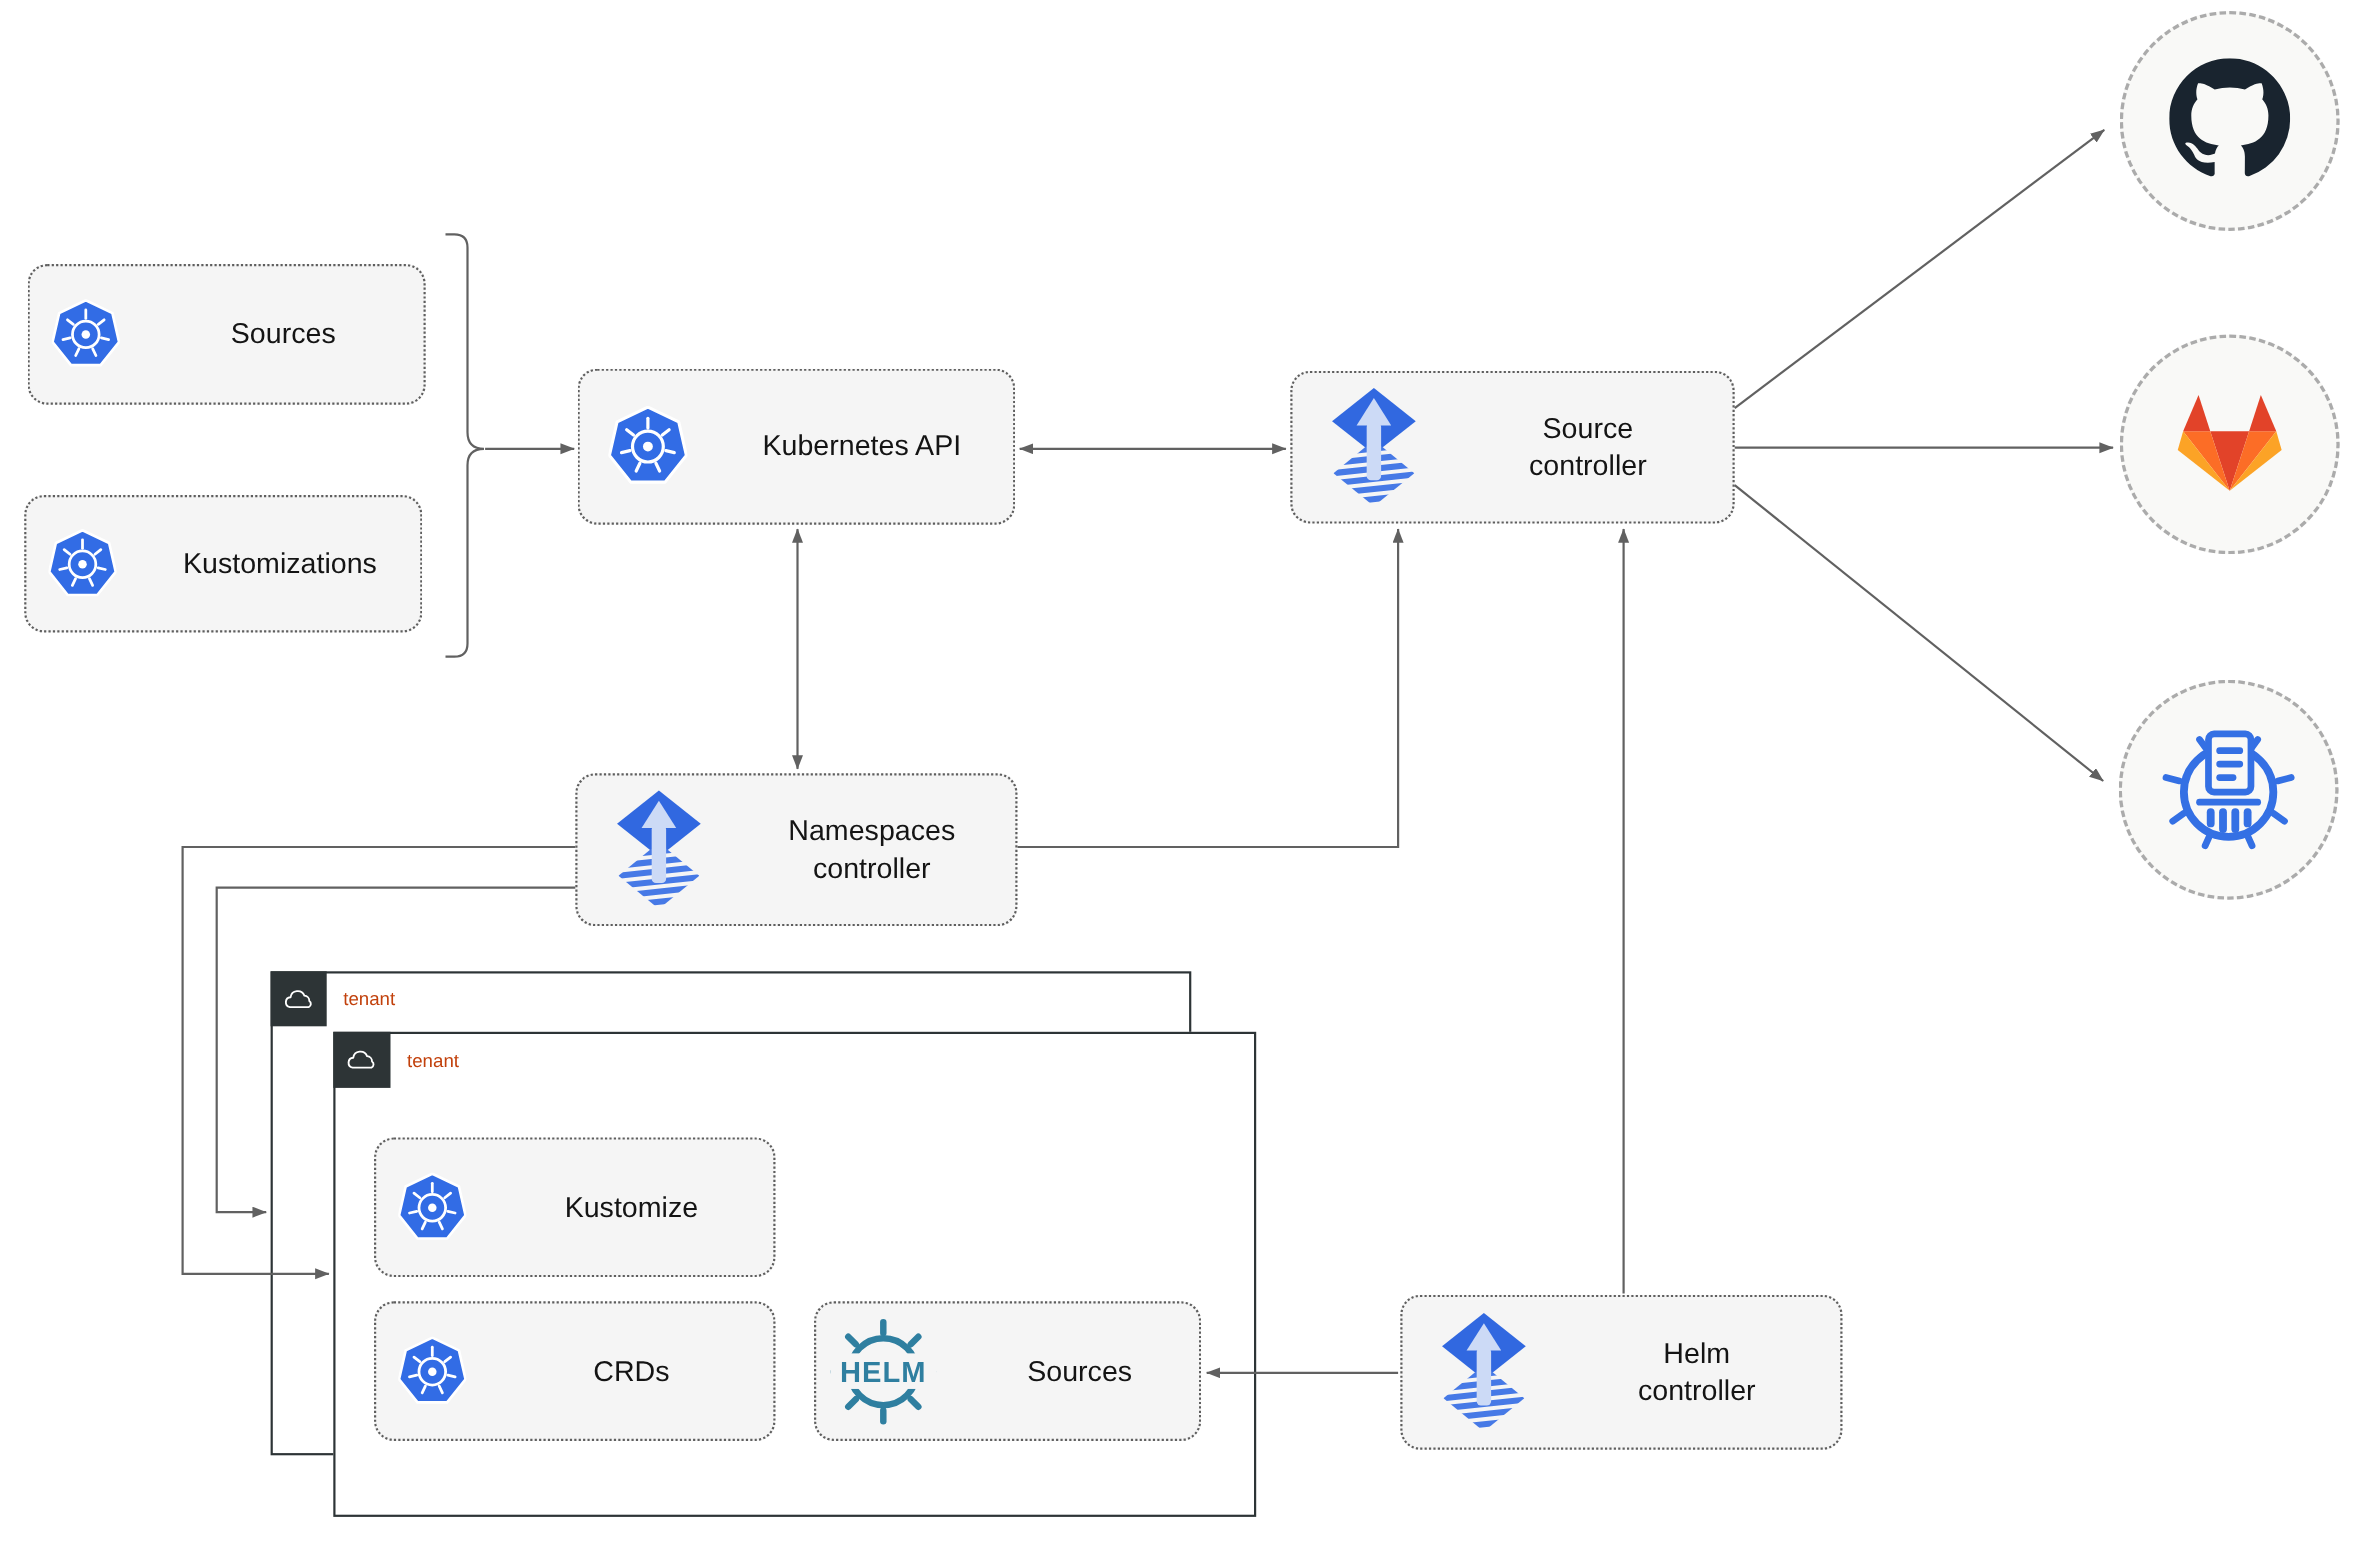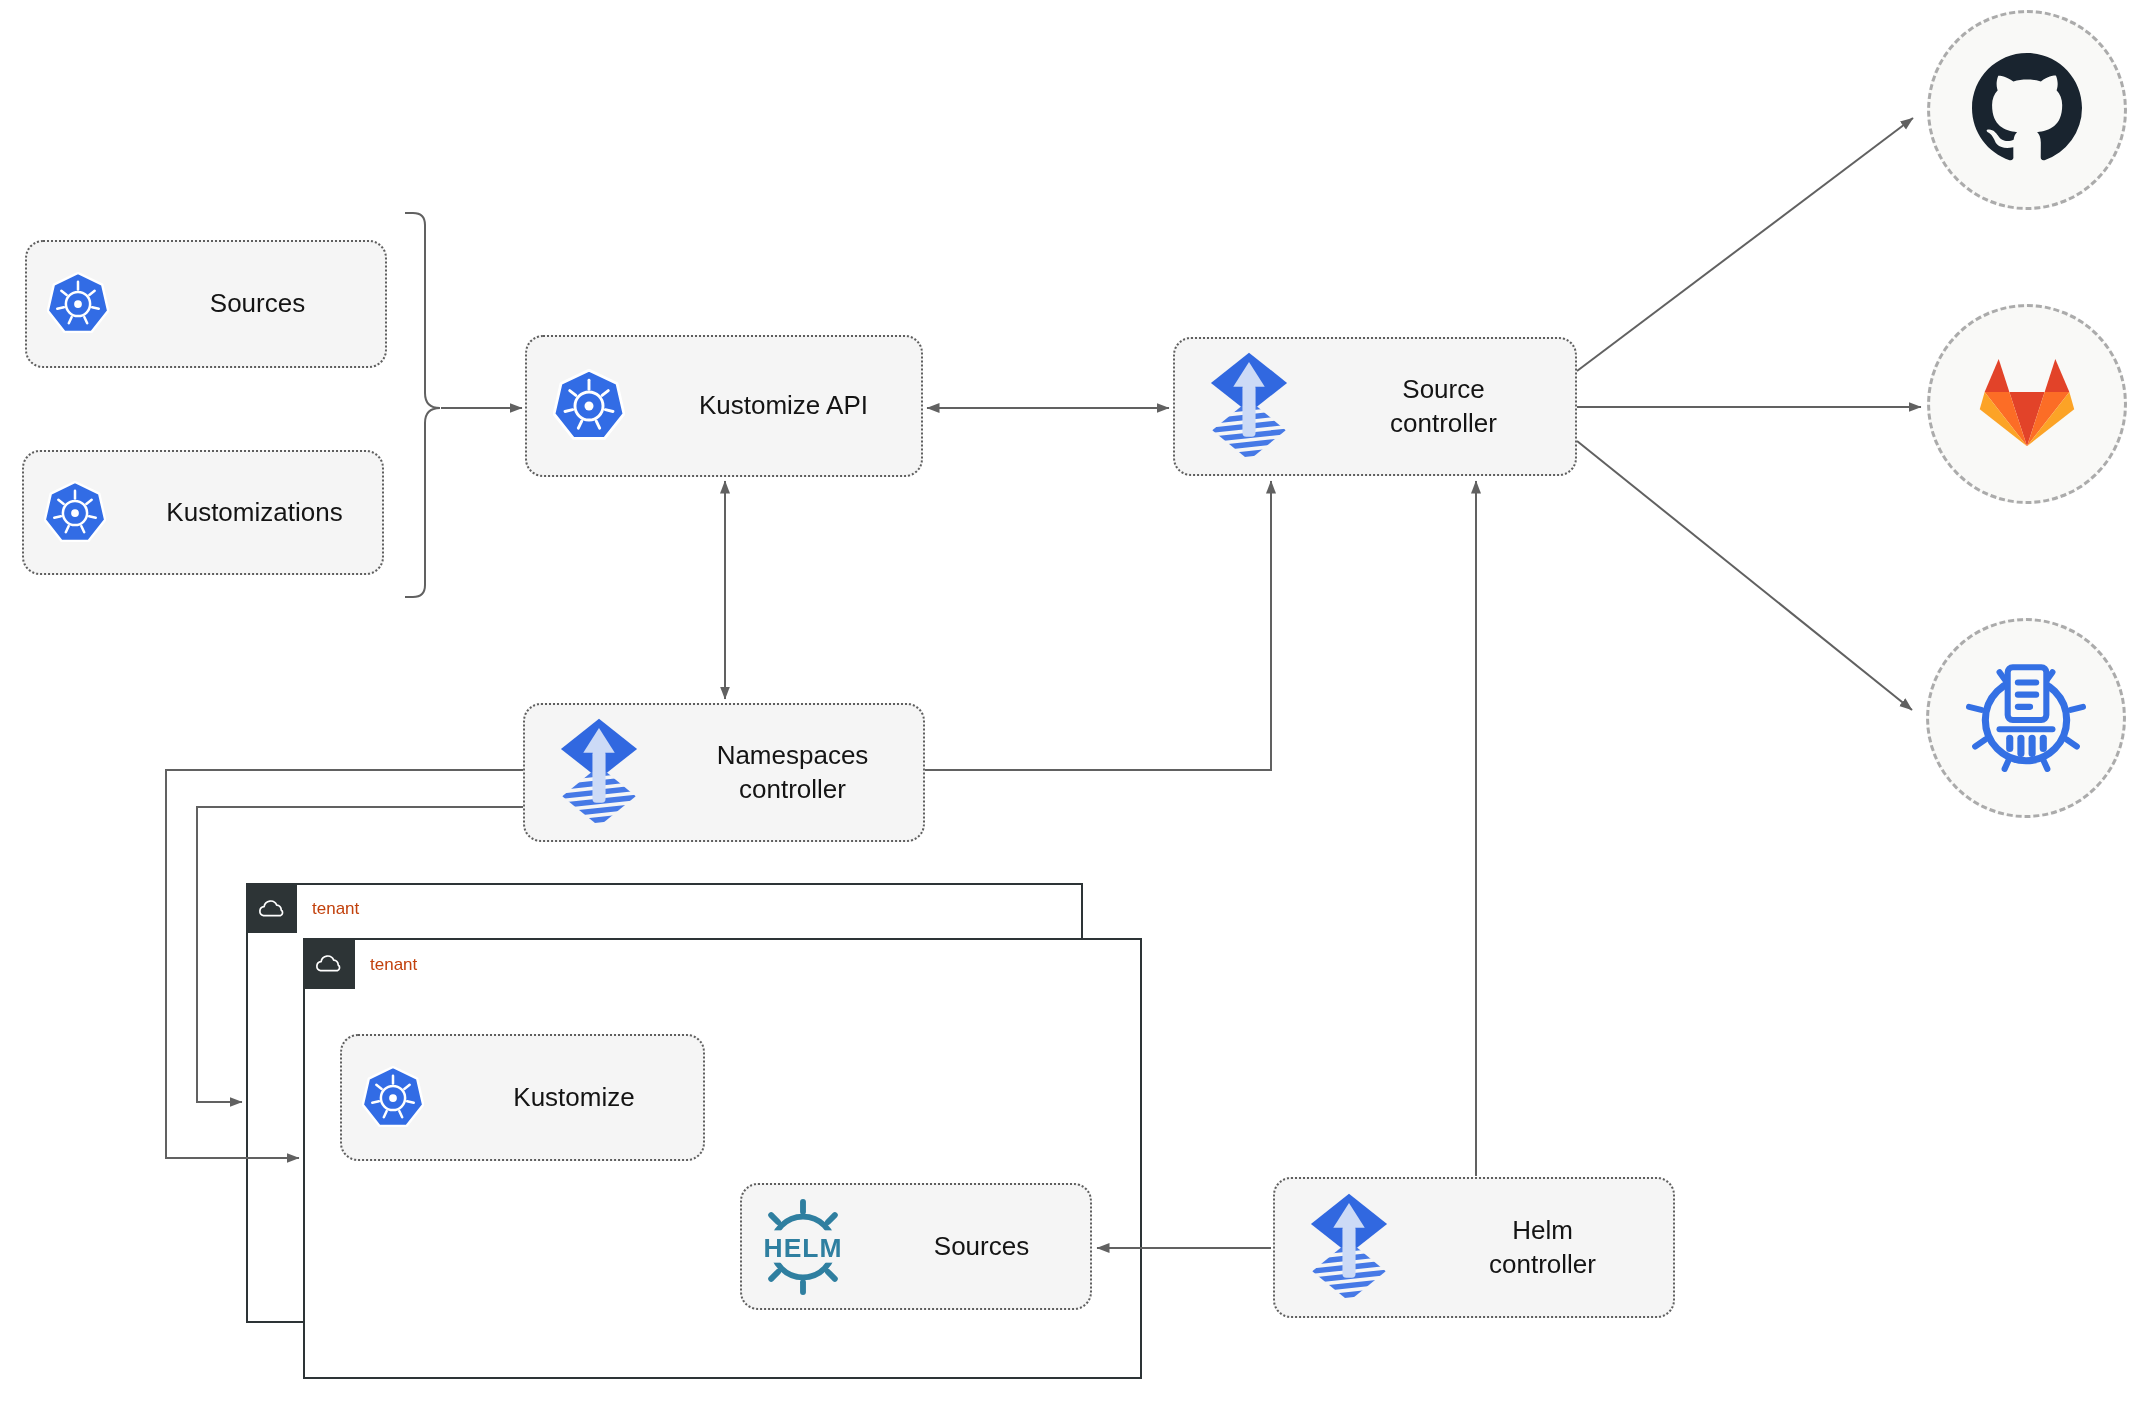--- a/index.html
+++ b/index.html
@@ -85,21 +85,21 @@
       </span>
     <span class="label">Kustomizations</span>
   </div>
 
   <div class="node" style="left:525px;top:335px;width:398px;height:142px">
     <span class="icon-wrap" style="margin-left:26px">
       <svg width="72" height="74" viewBox="0 0 64 66">
           <use href="#k8s-logo"></use>
         </svg>
       </span>
-    <span class="label">Kustomize API</span>
+    <span class="label">Kubernetes API</span>
   </div>
 
   <div class="node" style="left:1173px;top:337px;width:404px;height:139px">
     <span class="icon-wrap" style="margin-left:32px">
       <svg width="84" height="113" viewBox="0 0 64 86">
           <use href="#flux-logo"></use>
         </svg>
       </span>
     <span class="label">Source
 controller</span>
@@ -146,20 +146,28 @@
   <div class="node" style="left:340px;top:1034px;width:365px;height:127px">
     <span class="icon-wrap" style="margin-left:20px">
       <svg width="62" height="64" viewBox="0 0 64 66">
           <use href="#k8s-logo"></use>
         </svg>
       </span>
     <span class="label">Kustomize</span>
   </div>
 
 
+  <div class="node" style="left:340px;top:1183px;width:365px;height:127px">
+    <span class="icon-wrap" style="margin-left:20px">
+      <svg width="62" height="64" viewBox="0 0 64 66">
+          <use href="#k8s-logo"></use>
+        </svg>
+      </span>
+    <span class="label">CRDs</span>
+  </div>
 
   <div class="node" style="left:740px;top:1183px;width:352px;height:127px">
     <span class="icon-wrap" style="margin-left:12px">
       <svg width="98" height="98" viewBox="0 0 100 100">
         <circle cx="50" cy="50" r="31" fill="none" stroke="var(--helm-teal)" stroke-width="6"></circle>
         <g stroke="var(--helm-teal)" stroke-width="6" stroke-linecap="round">
           <line x1="50" y1="14" x2="50" y2="4"></line>
           <line x1="75.5" y1="24.5" x2="82.5" y2="17.5"></line>
           <line x1="24.5" y1="24.5" x2="17.5" y2="17.5"></line>
           <line x1="86" y1="50" x2="96" y2="50"></line>

